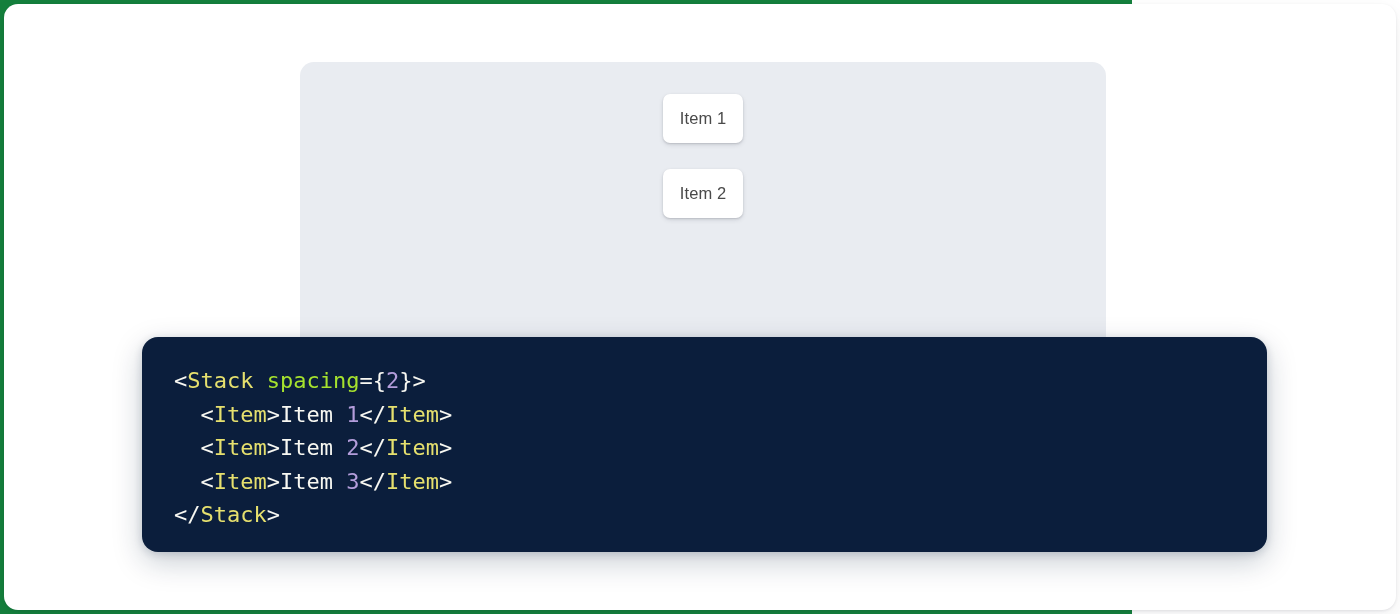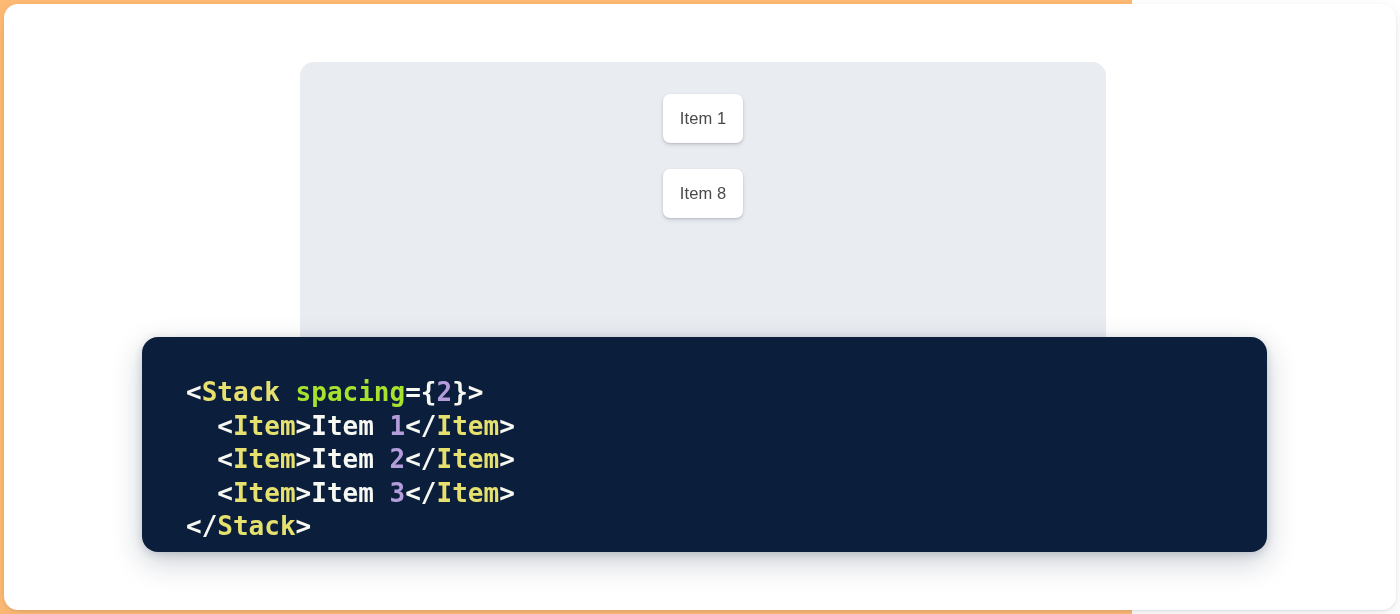--- a/index.html
+++ b/index.html
@@ -11,21 +11,21 @@
     width: 1400px;
     height: 614px;
     font-family: "Liberation Sans", sans-serif;
     overflow: hidden;
   }
 
   .screen {
     position: relative;
     width: 1132px;
     height: 614px;
-    background: #fdba74;
+    background: #15803d;
   }
 
   
   .outer-card {
     position: absolute;
     left: 4px;
     top: 4px;
     width: 1392px;
     height: 606px;
     background: #ffffff;
@@ -84,45 +84,45 @@
     background: #0b1e3c;
     border-radius: 16px;
     box-shadow: 0 10px 30px rgba(11, 30, 60, 0.22),
                 0 2px 8px rgba(11, 30, 60, 0.16);
     box-sizing: border-box;
     padding: 27px 32px;
     overflow: hidden;
   }
 
   .code-block pre {
-    margin: 12px;
+    margin: 0;
     font-family: "DejaVu Sans Mono", "Liberation Mono", monospace;
-    font-size: 26px;
+    font-size: 22px;
     line-height: 33.5px;
     color: #ffffff;
     white-space: pre;
-    font-weight: 700;
+    font-weight: 400;
   }
 
   .tok-punct { color: #f8f8f2; }
   .tok-tag   { color: #e6e06e; }
   .tok-attr  { color: #a6e22e; }
   .tok-num   { color: #b39ddb; }
   .tok-text  { color: #f8f8f2; }
 </style>
 </head>
 <body>
 
 <div class="screen">
   <div class="outer-card">
 
     <div class="preview-panel">
       <div class="stack">
         <div class="stack-item">Item 1</div>
-        <div class="stack-item">Item 8</div>
+        <div class="stack-item">Item 2</div>
       </div>
     </div>
 
     <div class="code-block">
       <pre><code id="code-render"><span class="tok-punct">&lt;</span><span class="tok-tag">Stack</span><span class="tok-text"> </span><span class="tok-attr">spacing</span><span class="tok-punct">={</span><span class="tok-num">2</span><span class="tok-punct">}&gt;</span>
   <span class="tok-punct">&lt;</span><span class="tok-tag">Item</span><span class="tok-punct">&gt;</span><span class="tok-text">Item </span><span class="tok-num">1</span><span class="tok-punct">&lt;/</span><span class="tok-tag">Item</span><span class="tok-punct">&gt;</span>
   <span class="tok-punct">&lt;</span><span class="tok-tag">Item</span><span class="tok-punct">&gt;</span><span class="tok-text">Item </span><span class="tok-num">2</span><span class="tok-punct">&lt;/</span><span class="tok-tag">Item</span><span class="tok-punct">&gt;</span>
   <span class="tok-punct">&lt;</span><span class="tok-tag">Item</span><span class="tok-punct">&gt;</span><span class="tok-text">Item </span><span class="tok-num">3</span><span class="tok-punct">&lt;/</span><span class="tok-tag">Item</span><span class="tok-punct">&gt;</span>
 <span class="tok-punct">&lt;/</span><span class="tok-tag">Stack</span><span class="tok-punct">&gt;</span></code></pre>
     </div>

